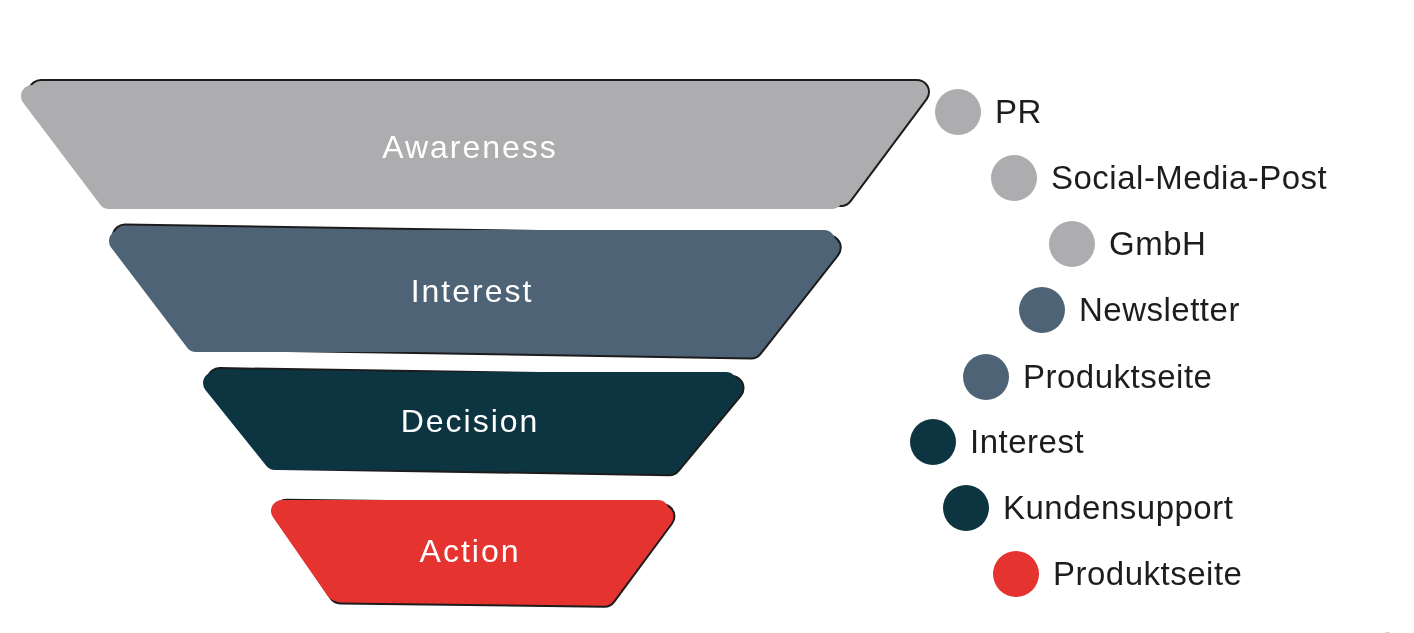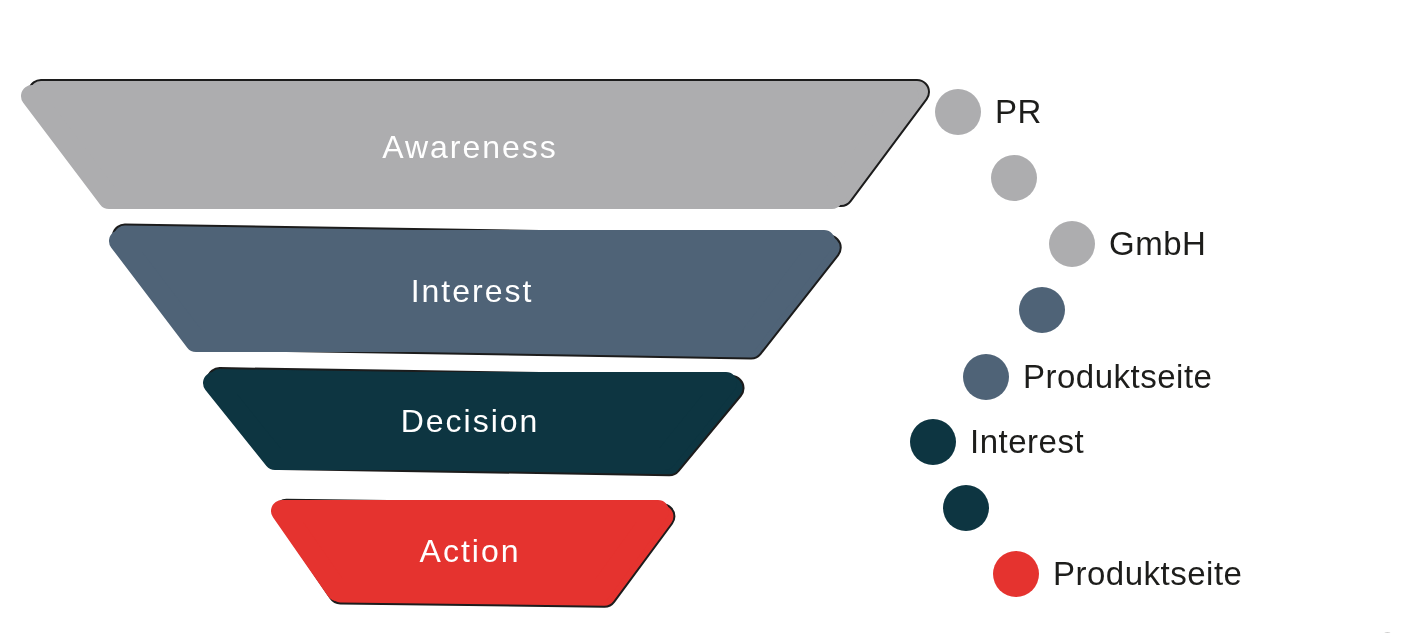--- a/index.html
+++ b/index.html
@@ -101,53 +101,56 @@
     <svg class="dot" width="46" height="46">
       <circle cx="23" cy="23" r="23" fill="#ADADAF"></circle>
     </svg>
     <span class="legend-label">PR</span>
   </div>
 
   <div class="legend-item" style="left:991px; top:155px;">
     <svg class="dot" width="46" height="46">
       <circle cx="23" cy="23" r="23" fill="#ADADAF"></circle>
     </svg>
+    <span class="legend-label">Social-Media-Post</span>
   </div>
 
   <div class="legend-item" style="left:1049px; top:221px;">
     <svg class="dot" width="46" height="46">
       <circle cx="23" cy="23" r="23" fill="#ADADAF"></circle>
     </svg>
     <span class="legend-label">GmbH</span>
   </div>
 
   <div class="legend-item" style="left:1019px; top:287px;">
     <svg class="dot" width="46" height="46">
       <circle cx="23" cy="23" r="23" fill="#4F6377"></circle>
     </svg>
+    <span class="legend-label">Newsletter</span>
   </div>
 
   <div class="legend-item" style="left:963px; top:354px;">
     <svg class="dot" width="46" height="46">
       <circle cx="23" cy="23" r="23" fill="#4F6377"></circle>
     </svg>
     <span class="legend-label">Produktseite</span>
   </div>
 
   <div class="legend-item" style="left:910px; top:419px;">
     <svg class="dot" width="46" height="46">
       <circle cx="23" cy="23" r="23" fill="#0D3541"></circle>
     </svg>
     <span class="legend-label">Interest</span>
   </div>
 
   <div class="legend-item" style="left:943px; top:485px;">
     <svg class="dot" width="46" height="46">
       <circle cx="23" cy="23" r="23" fill="#0D3541"></circle>
     </svg>
+    <span class="legend-label">Kundensupport</span>
   </div>
 
   <div class="legend-item" style="left:993px; top:551px;">
     <svg class="dot" width="46" height="46">
       <circle cx="23" cy="23" r="23" fill="#E5332F"></circle>
     </svg>
     <span class="legend-label">Produktseite</span>
   </div>
 
 </div>

